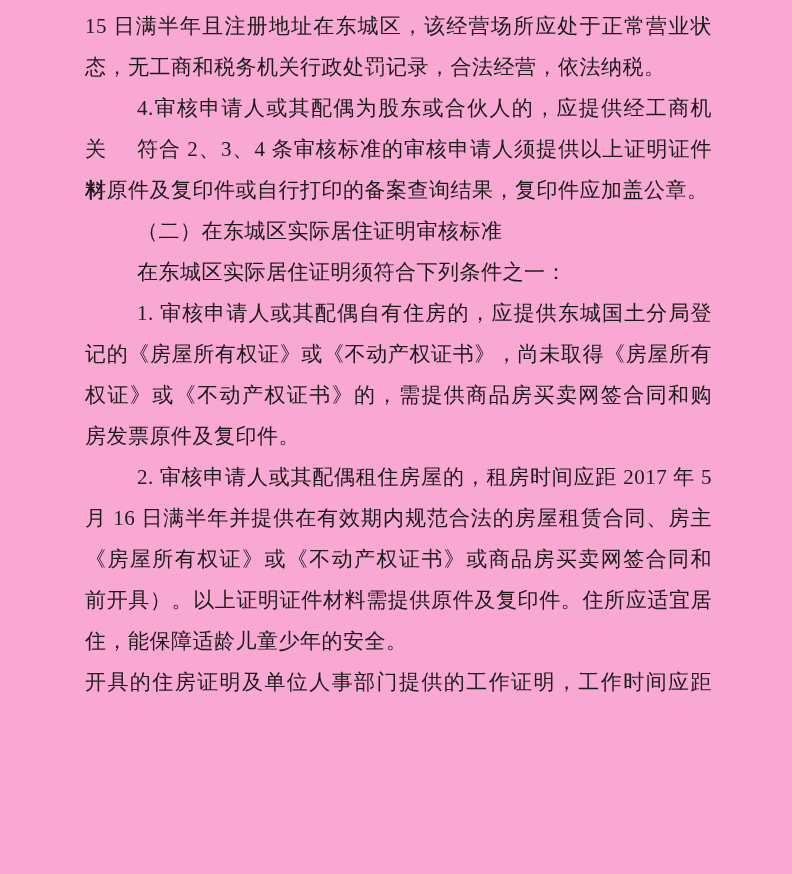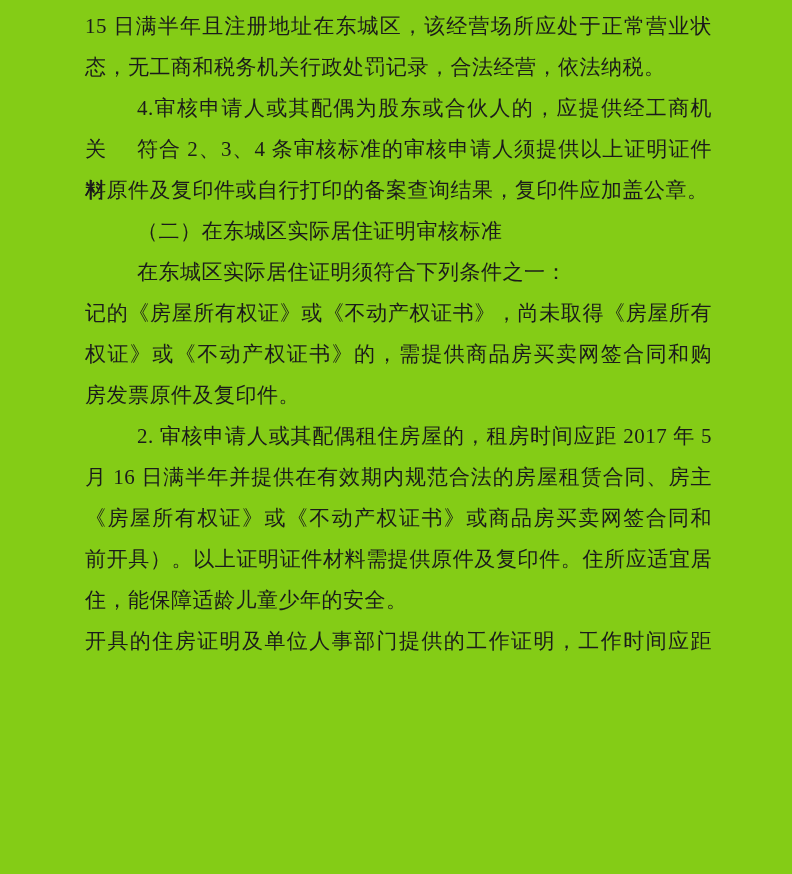--- a/index.html
+++ b/index.html
@@ -4,21 +4,21 @@
 <style>
   html, body {
     margin: 0;
     padding: 0;
     background: #ffffff;
   }
   .page {
     position: relative;
     width: 792px;
     height: 874px;
-    background: #84cc16;
+    background: #f9a8d4;
     overflow: hidden;
     box-sizing: border-box;
     padding: 6px 80px 0 85px;
     font-family: "Liberation Serif", "DejaVu Serif", serif;
     color: #1b1b1b;
   }
   .text-body {
     width: 627px;
   }
   .line {
@@ -45,20 +45,21 @@
 
 <div class="page">
   <div class="text-body" id="text-body">
       <div class="line fill">15 日满半年且注册地址在东城区，该经营场所应处于正常营业状</div>
       <div class="line">态，无工商和税务机关行政处罚记录，合法经营，依法纳税。</div>
       <div class="line indent fill">4.审核申请人或其配偶为股东或合伙人的，应提供经工商机关</div>
       <div class="line indent fill">符合 2、3、4 条审核标准的审核申请人须提供以上证明证件材</div>
       <div class="line">料原件及复印件或自行打印的备案查询结果，复印件应加盖公章。</div>
       <div class="line indent">（二）在东城区实际居住证明审核标准</div>
       <div class="line indent">在东城区实际居住证明须符合下列条件之一：</div>
+      <div class="line indent fill">1. 审核申请人或其配偶自有住房的，应提供东城国土分局登</div>
       <div class="line fill">记的《房屋所有权证》或《不动产权证书》，尚未取得《房屋所有</div>
       <div class="line fill">权证》或《不动产权证书》的，需提供商品房买卖网签合同和购</div>
       <div class="line">房发票原件及复印件。</div>
       <div class="line indent fill">2. 审核申请人或其配偶租住房屋的，租房时间应距 2017 年 5</div>
       <div class="line fill">月 16 日满半年并提供在有效期内规范合法的房屋租赁合同、房主</div>
       <div class="line fill">《房屋所有权证》或《不动产权证书》或商品房买卖网签合同和</div>
       <div class="line fill">前开具）。以上证明证件材料需提供原件及复印件。住所应适宜居</div>
       <div class="line">住，能保障适龄儿童少年的安全。</div>
       <div class="line fill">开具的住房证明及单位人事部门提供的工作证明，工作时间应距</div>
     </div>

